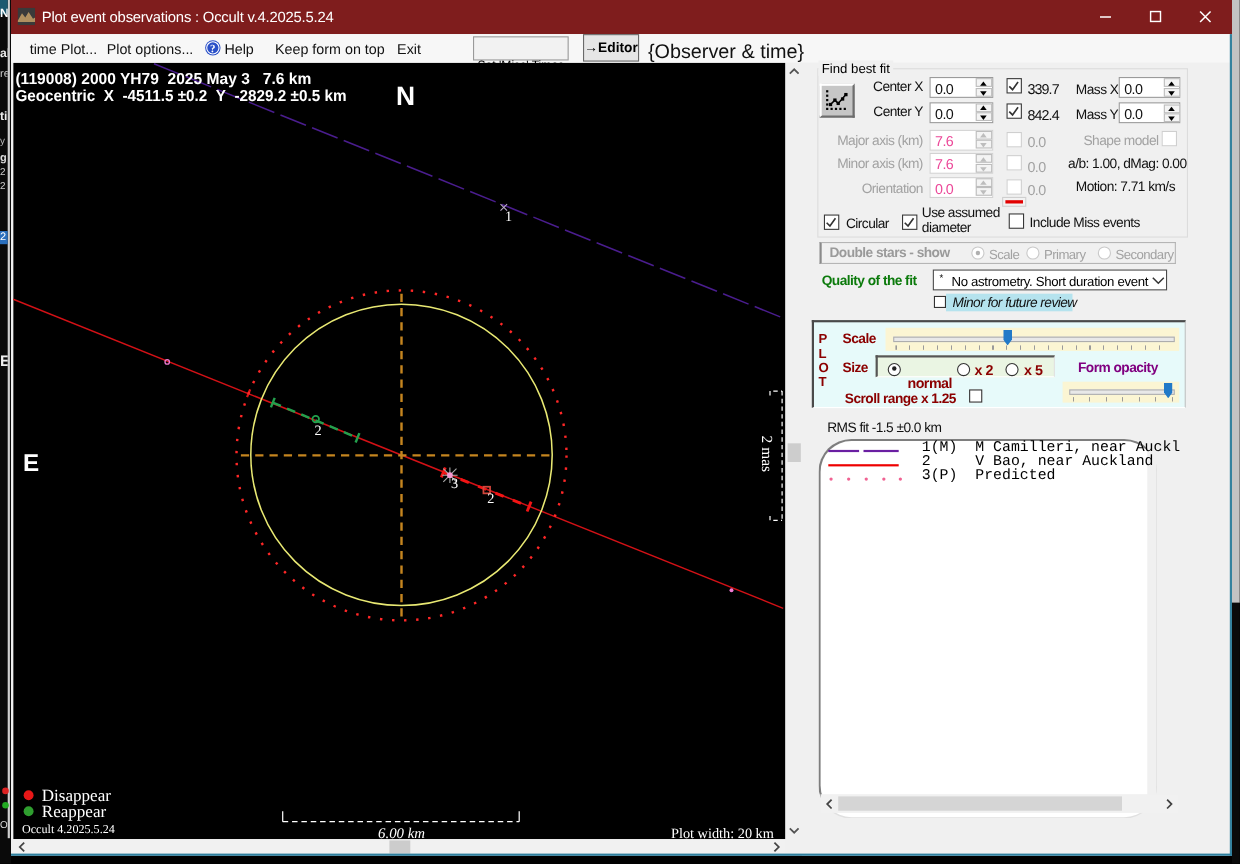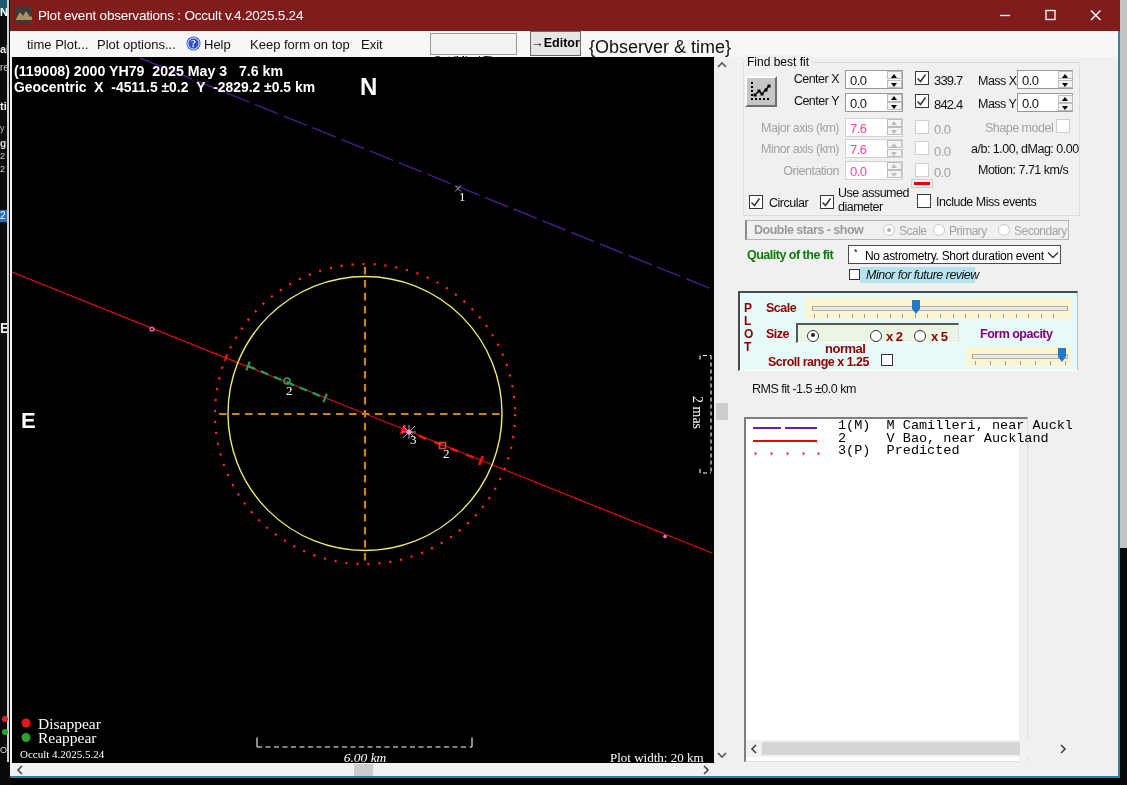--- a/index.html
+++ b/index.html
@@ -334,21 +334,21 @@
       <div class="abs" style="left:237px;top:290px;width:106px;height:19px;background:#fbf5d3;">
         <div class="abs" style="left:6px;top:7px;width:94px;height:3px;background:#e8e8e8;border:1px solid #adadad;"></div>
         <div class="abs" style="left:9px;top:14px;width:92px;height:4px;background:repeating-linear-gradient(to right,#9a9a9a 0,#9a9a9a 1px,transparent 1px,transparent 15px);"></div>
         <div class="abs" style="left:92px;top:1px;width:8px;height:14px;background:#2179c8;clip-path:polygon(0 0,100% 0,100% 62%,50% 100%,0 62%);"></div>
       </div>
       <div class="lbl dr" style="left:39px;top:298px;">Scroll range x 1.25</div>
       <div class="cb" style="left:152px;top:297px;width:12px;height:12px;border-color:#333;"></div>
 
       <div class="lbl" style="left:23px;top:325px;font-size:12.5px;">RMS fit -1.5 ±0.0 km</div>
 
-      <div class="abs" style="left:15px;top:360px;width:284px;height:345px;background:#fff;border-top:2px solid #7e7e7e;border-left:2px solid #7e7e7e;border-right:1px solid #e0e0e0;border-bottom:1px solid #e0e0e0;box-sizing:border-box;">
+      <div class="abs" style="left:15px;top:342px;width:308px;height:345px;background:#fff;border-top:2px solid #7e7e7e;border-left:2px solid #7e7e7e;border-right:1px solid #e0e0e0;border-bottom:1px solid #e0e0e0;box-sizing:border-box;border-radius:30px;">
         <div class="abs" style="right:0;top:0;width:8px;height:343px;background:#f0f0f0;"></div>
         <div class="abs" style="left:7px;top:8px;width:28px;height:2px;background:#6a1fa2;"></div>
         <div class="abs" style="left:39px;top:8px;width:32px;height:2px;background:#6a1fa2;"></div>
         <div class="abs" style="left:7px;top:21px;width:64px;height:2px;background:#ee0000;"></div>
         <div class="abs" style="left:8px;top:33px;width:3px;height:3px;border-radius:50%;background:#f06292;"></div>
         <div class="abs" style="left:24px;top:33px;width:3px;height:3px;border-radius:50%;background:#f06292;"></div>
         <div class="abs" style="left:40px;top:33px;width:3px;height:3px;border-radius:50%;background:#f06292;"></div>
         <div class="abs" style="left:56px;top:33px;width:3px;height:3px;border-radius:50%;background:#f06292;"></div>
         <div class="abs" style="left:71px;top:33px;width:3px;height:3px;border-radius:50%;background:#f06292;"></div>
         <div class="abs" style="left:92px;top:1px;font-family:'Liberation Mono',monospace;font-size:13.5px;line-height:12.5px;white-space:pre;">1(M)  M Camilleri, near Auckl

